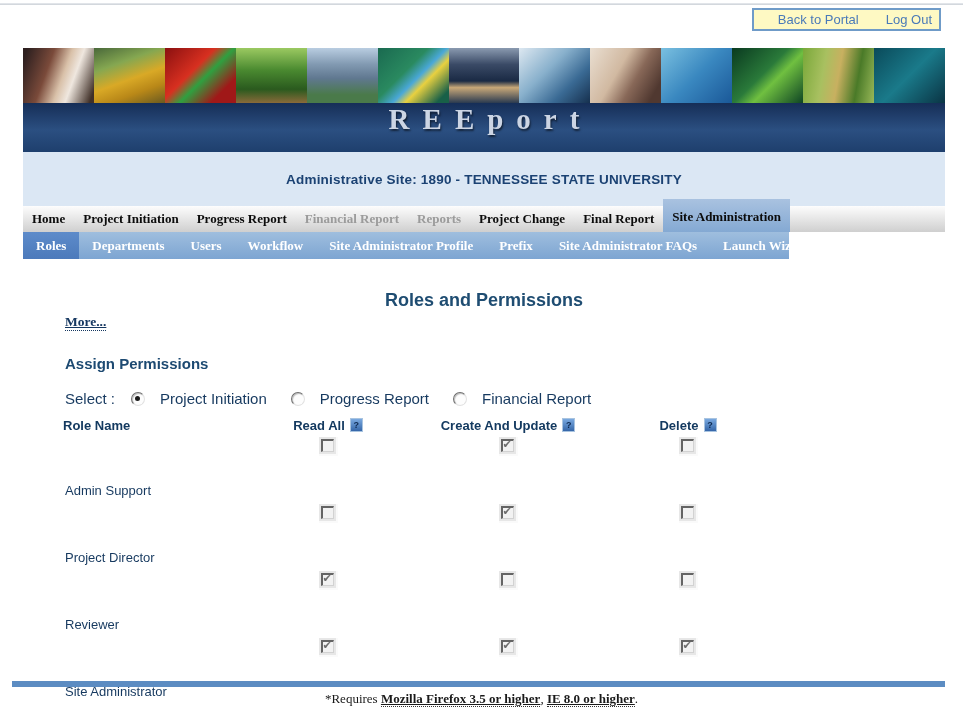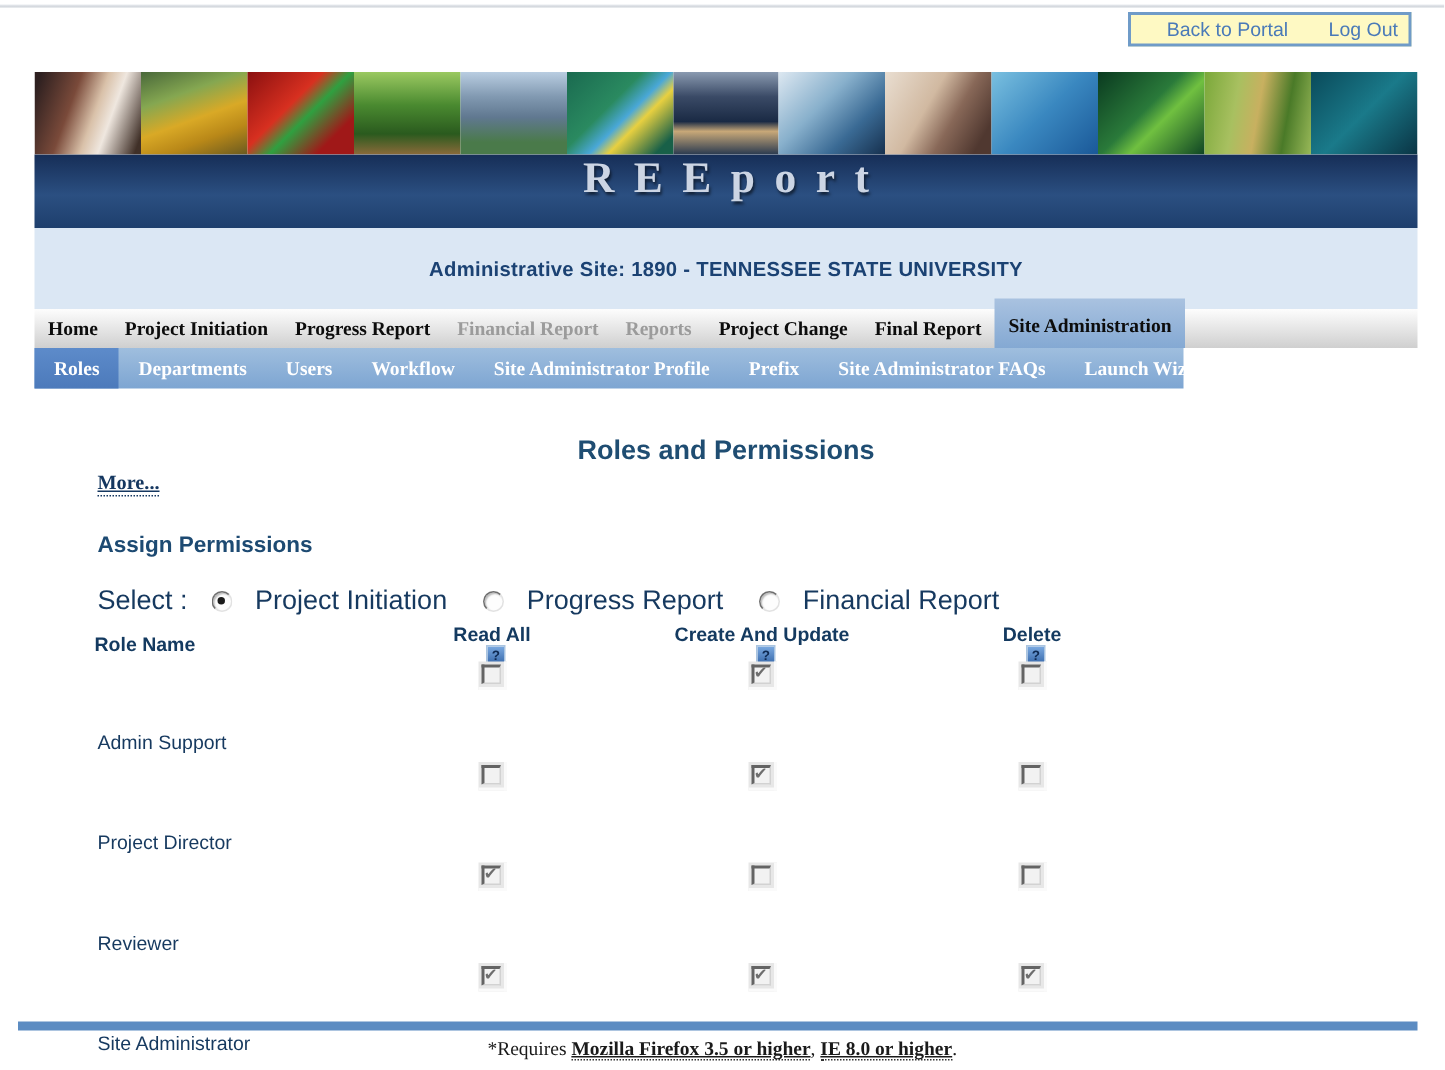--- a/index.html
+++ b/index.html
@@ -47,33 +47,33 @@
   
   .content { position:absolute; left:23px; top:259px; width:922px; }
   .page-title { text-align:center; margin-top:31px; font-size:18px; font-weight:bold; color:#1f4d72; }
   .intro { margin:26px 0 0 42px; width:878px; font-family:"Liberation Serif",serif; font-weight:bold;
            font-size:13.5px; color:#153760; line-height:19px; }
   .more-link { display:inline-block; margin:3px 0 0 42px; font-family:"Liberation Serif",serif;
                font-weight:bold; font-size:13.5px; color:#153760; text-decoration:underline;
                border-bottom:1px dotted #153760; cursor:pointer; }
   .section-heading { margin:24px 0 0 42px; font-size:15px; font-weight:bold; color:#1d4a72; }
 
-  .select-row { margin:18px 0 0 42px; display:flex; align-items:center; font-size:18px; color:#16395f; }
+  .select-row { margin:18px 0 0 42px; display:flex; align-items:center; font-size:15px; color:#16395f; }
   .select-label { margin-right:16px; }
   .radio-option { display:flex; align-items:center; margin-right:24px; cursor:pointer; }
   .radio { width:12px; height:12px; border-radius:50%; background:#fdfdfd; position:relative;
            border:1px solid; border-color:#6f6f6f #e2e2e2 #e2e2e2 #6f6f6f; margin-right:15px;
            box-shadow:inset 1px 1px 1px rgba(0,0,0,.25); }
   .radio.selected::after { content:""; position:absolute; left:3px; top:3px; width:5px; height:5px;
                            border-radius:50%; background:#1a1a1a; }
 
   .perm-grid { margin:8px 0 0 40px; display:grid; grid-template-columns:190px 150px 210px 150px; }
   .perm-header { font-weight:bold; font-size:13px; color:#143a60; height:20px;
                  display:flex; align-items:center; }
-  .col-center { justify-content:center;flex-direction:column; }
+  .col-center { justify-content:center; }
   .perm-cell { height:23px; display:flex; align-items:center; font-size:13px; color:#16395f; }
   .role-cell { padding-left:2px;margin-top:44px; }
 
   .help-icon { display:inline-block; width:11px; height:12px; margin-left:5px;
                background:linear-gradient(180deg,#7aa9e0,#3566a8); border:1px solid #a9c4e0;
                color:#0e2a52; font-size:9px; line-height:12px; font-weight:bold; text-align:center;
                cursor:pointer; }
   .help-icon::after { content:"?"; }
 
   .checkbox-outer { width:17px; height:17px; background:#e7e7e7;

